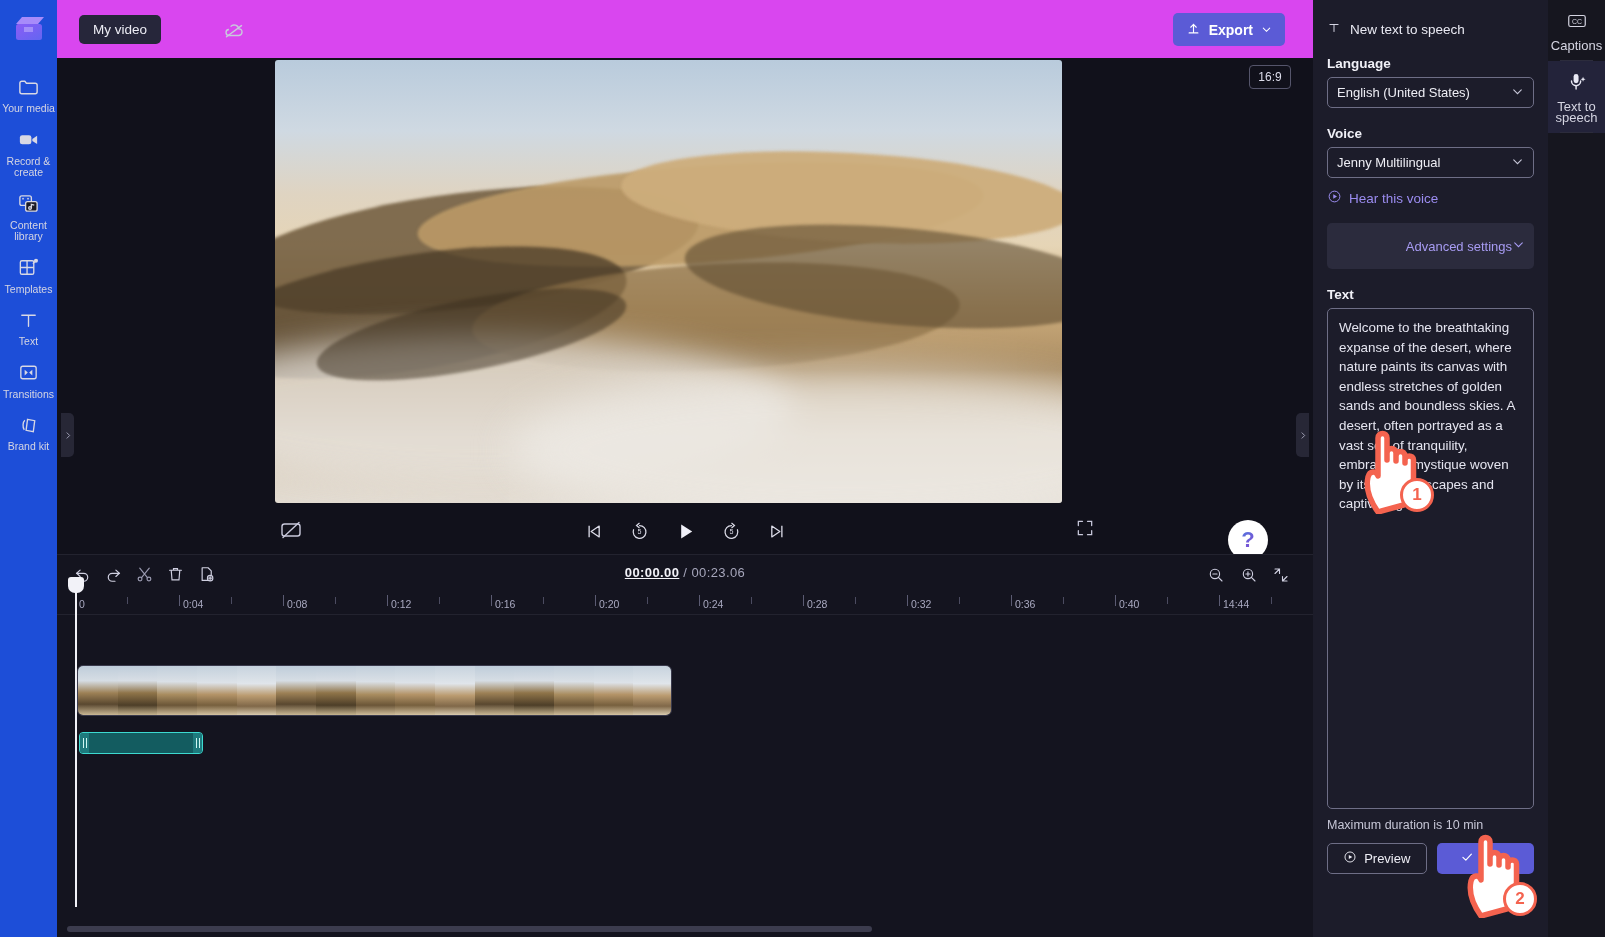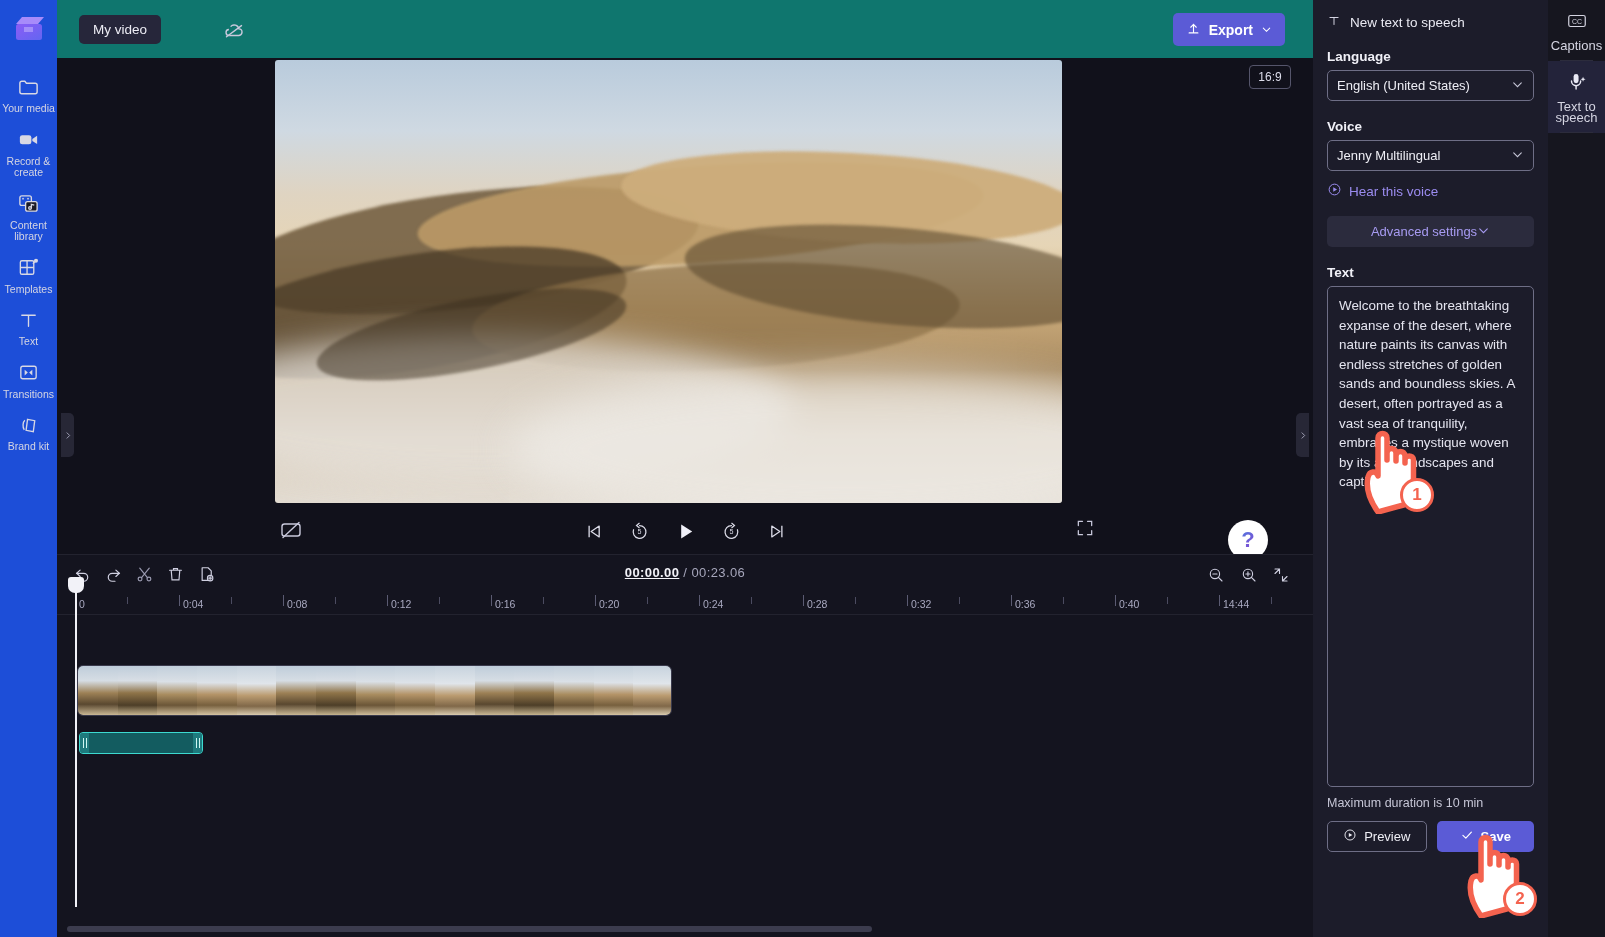--- a/index.html
+++ b/index.html
@@ -21,21 +21,21 @@
   }
   .logo { width: 36px; height: 36px; margin-bottom: 22px; display:flex; align-items:center; justify-content:center;}
   .rail-item {
     width: 57px; padding: 7px 2px 6px; display: flex; flex-direction: column;
     align-items: center; gap: 4px; cursor: pointer; color: #d8d8e4;
   }
   .rail-item .ic { width: 24px; height: 24px; display:flex; align-items:center; justify-content:center;}
   .rail-item .lbl { font-size: 10.5px; line-height: 11.5px; text-align: center; color: #d5d5e2; }
 
   
-  .topbar { position: absolute; left: 57px; top: 0; right: 292px; height: 58px; background:#0f766e;}
+  .topbar { position: absolute; left: 57px; top: 0; right: 292px; height: 58px; background:#d946ef;}
   .proj-name {
     position: absolute; left: 22px; top: 15px; height: 29px; padding: 0 14px;
     background: #26263a; border-radius: 5px; color: #ececf4; font-size: 13.5px;
     display: flex; align-items: center; cursor: pointer;
   }
   .cloud-icon { position: absolute; left: 165px; top: 18px; width: 24px; height: 24px; cursor:pointer;}
   .export-btn {
     position: absolute; right: 28px; top: 13px; height: 33px; padding: 0 13px;
     background: #5b5bd6; border-radius: 5px; display: flex; align-items: center; gap: 8px;
     color: #fff; font-size: 14px; font-weight: 600; cursor: pointer;
@@ -103,33 +103,33 @@
     border: 1.5px solid #3ddad0; display: flex; align-items: center; overflow: hidden;
     font-size: 11px; color: #eafdfb; cursor: pointer;
   }
   .handle { width: 9px; height: 100%; background: #1e7a7d; display:flex; align-items:center; justify-content:center; }
   .handle i { display:block; width:1px; height:10px; background:#cdf6f2; margin:0 1px;}
   .hscroll { position: absolute; left: 10px; bottom: 5px; height: 6px; border-radius: 3px; background: #3c3c4e; }
 
   
   .right-panel {
     position: absolute; right: 57px; top: 0; width: 235px; height: 937px;
-    background: #1c1c2a; padding: 0 14px;
+    background: #1c1c2a; padding: 7px 14px;
   }
   .rp-title { display: flex; align-items: center; gap: 9px; padding-top: 14px; font-size: 13.5px; color: #e9e9f2; }
   .field-label { font-size: 13.5px; font-weight: 700; color: #f0f0f7; margin-top: 18px; margin-bottom: 6px; }
   .select {
     height: 31px; border: 1px solid #6e6e86; border-radius: 5px; display: flex;
     align-items: center; justify-content: space-between; padding: 0 9px;
     font-size: 13px; color: #eeeef5; cursor: pointer; background: transparent;
   }
   .link-row { display: flex; align-items: center; gap: 7px; margin-top: 11px; color: #9b8cf0; font-size: 13.5px; cursor: pointer; }
   .adv {
-    margin-top: 16px; height: 31px; background: #2b2b3d; border-radius: 5px;
-    display: flex; align-items: center; justify-content: center; padding: 0 9px;
+    margin-top: 16px; height: 46px; background: #2b2b3d; border-radius: 5px;
+    display: flex; align-items: center; justify-content: flex-end; padding: 0 9px;
     font-size: 13px; color: #a79bf2; cursor: pointer;
   }
   .textarea {
     margin-top: 6px; height: 501px; border: 1px solid #6e6e86; border-radius: 5px;
     padding: 9px 11px; font-size: 13.4px; line-height: 19.6px; color: #e4e4ef;
     overflow: hidden; cursor: text; background: transparent;
   }
   .hint { font-size: 12.5px; color: #c6c6d6; margin-top: 9px; }
   .btn-row { display: flex; gap: 10px; margin-top: 11px; }
   .btn-prev {

